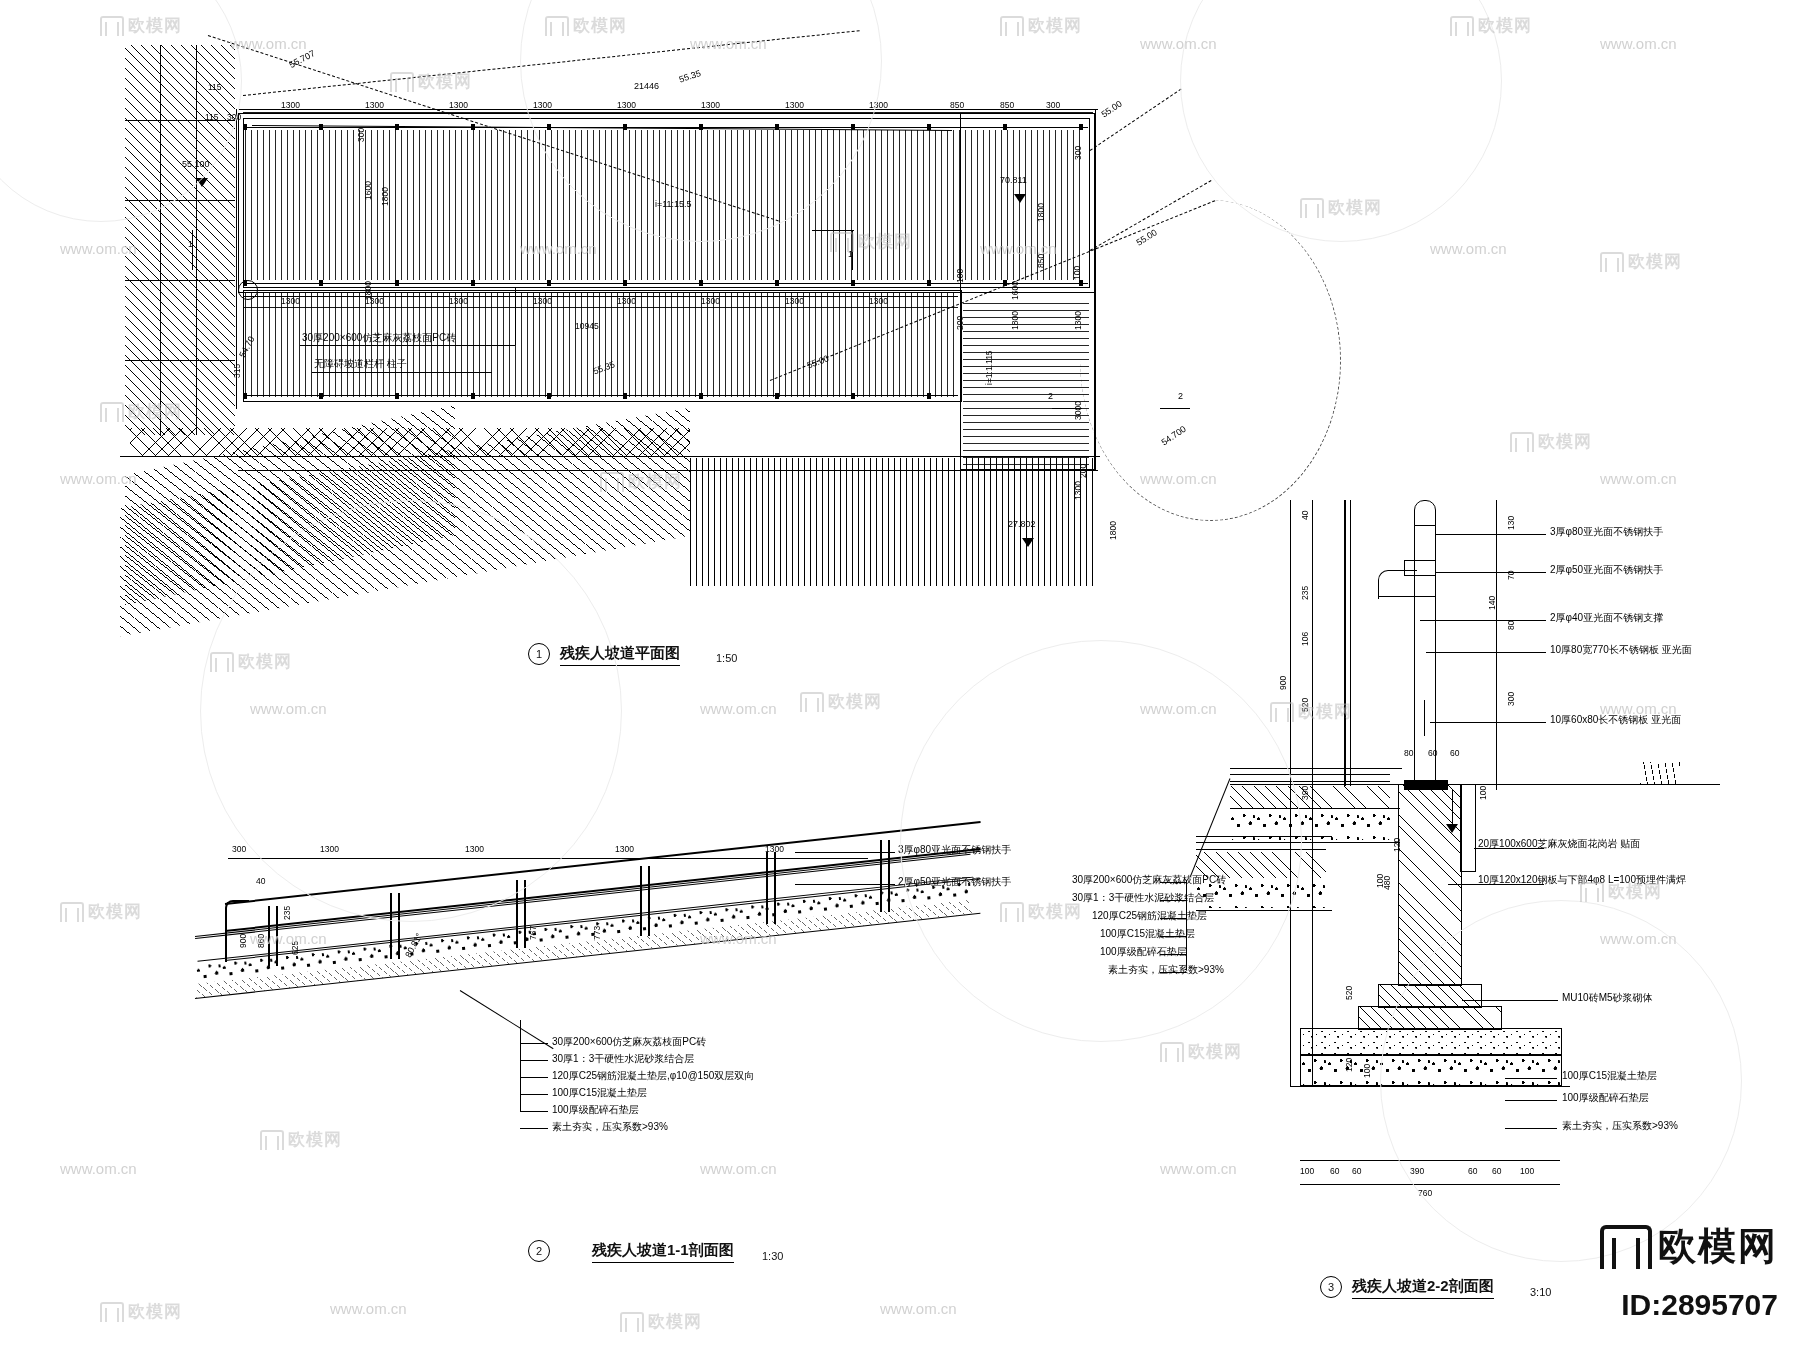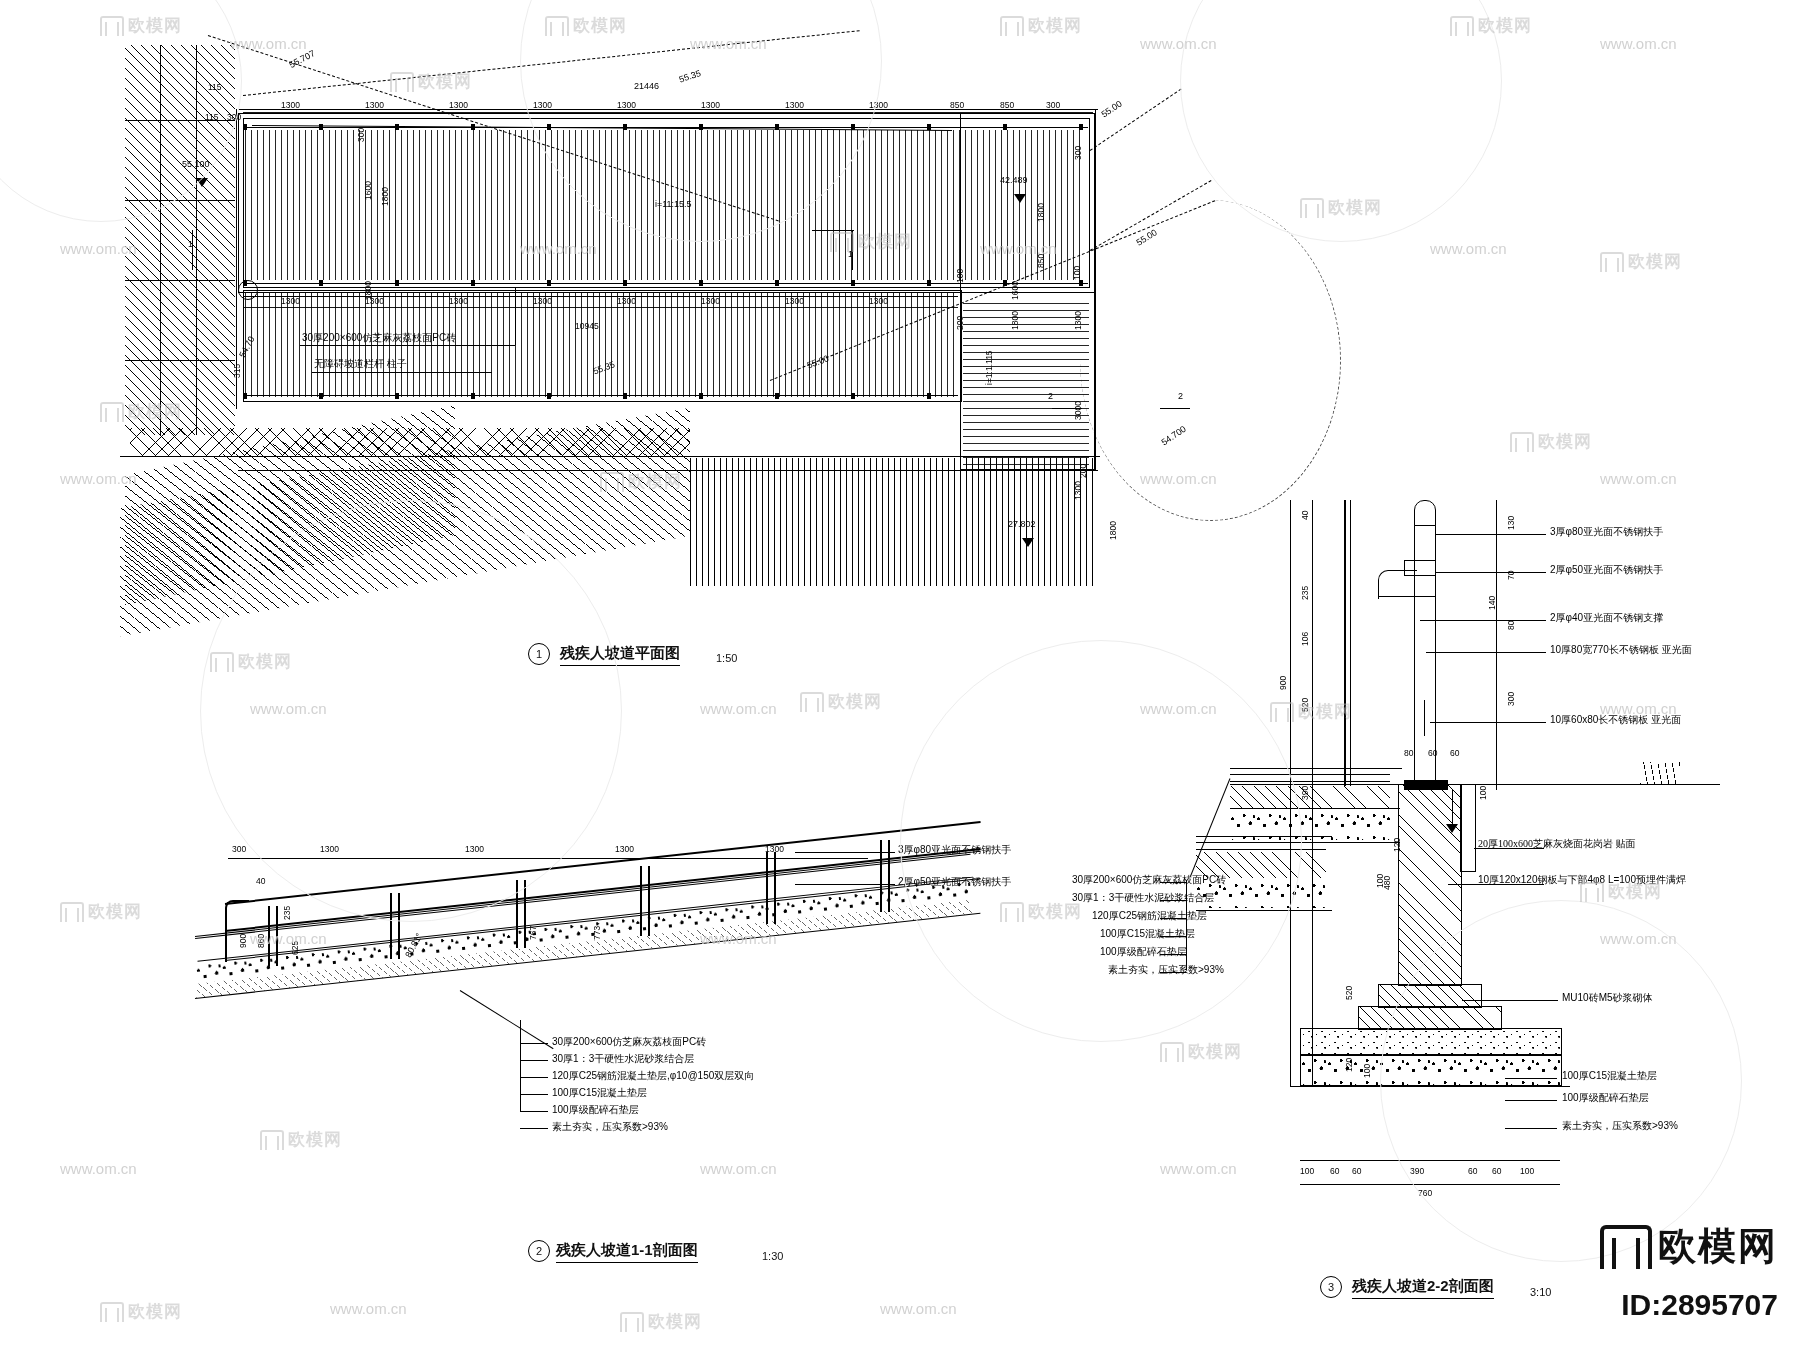--- a/index.html
+++ b/index.html
@@ -143,21 +143,21 @@
     <div style="position:absolute;left:1090px;top:150px;width:110px;height:0;border-top:1px dashed #000;transform-origin:left center;transform:rotate(-34deg);"></div>
     <div style="position:absolute;left:1090px;top:250px;width:140px;height:0;border-top:1px dashed #000;transform-origin:left center;transform:rotate(-30deg);"></div>
     <div style="position:absolute;left:770px;top:380px;width:480px;height:0;border-top:1px dashed #000;transform-origin:left center;transform:rotate(-22deg);"></div>
     <div style="position:absolute;left:1080px;top:200px;width:260px;height:320px;border:1px dashed #000;border-radius:50%;border-top:none;border-left:none;opacity:.7;"></div>
 
     <div class="ln" style="left:252px;top:125px;width:700px;height:1px;transform-origin:left center;transform:rotate(0.4deg);"></div>
 
     <div class="tri" style="left:196px;top:178px;"></div>
     <div class="lbl" style="left:182px;top:160px;">55.100</div>
     <div class="tri" style="left:1014px;top:194px;"></div>
-    <div class="lbl" style="left:1000px;top:176px;">42.489</div>
+    <div class="lbl" style="left:1000px;top:176px;">70.811</div>
     <div class="tri" style="left:1022px;top:538px;"></div>
     <div class="lbl" style="left:1008px;top:520px;">27.802</div>
 
     <div class="lbl" style="left:655px;top:200px;">i=11:15.5</div>
     <div class="vdim" style="left:984px;top:385px;">i=1:1.115</div>
 
     <div class="lbl rot" style="left:288px;top:62px;transform:rotate(-28deg);">55.707</div>
     <div class="lbl rot" style="left:678px;top:76px;transform:rotate(-18deg);">55.35</div>
     <div class="lbl rot" style="left:1100px;top:112px;transform:rotate(-34deg);">55.00</div>
     <div class="lbl rot" style="left:1135px;top:240px;transform:rotate(-32deg);">55.00</div>
@@ -296,21 +296,21 @@
     <div class="ln h" style="left:520px;top:1111px;width:28px;"></div>
     <div class="ln h" style="left:520px;top:1128px;width:28px;"></div>
     <div class="lbl-cn" style="left:552px;top:1036px;">30厚200×600仿芝麻灰荔枝面PC砖</div>
     <div class="lbl-cn" style="left:552px;top:1053px;">30厚1：3干硬性水泥砂浆结合层</div>
     <div class="lbl-cn" style="left:552px;top:1070px;">120厚C25钢筋混凝土垫层,φ10@150双层双向</div>
     <div class="lbl-cn" style="left:552px;top:1087px;">100厚C15混凝土垫层</div>
     <div class="lbl-cn" style="left:552px;top:1104px;">100厚级配碎石垫层</div>
     <div class="lbl-cn" style="left:552px;top:1121px;">素土夯实，压实系数&gt;93%</div>
 
     <div class="title-num" style="left:528px;top:1240px;">2</div>
-    <div class="title-main" style="left:556px;top:1241px;">残疾人坡道1-1剖面图</div>
+    <div class="title-main" style="left:592px;top:1241px;">残疾人坡道1-1剖面图</div>
     <div class="title-scale" style="left:762px;top:1250px;">1:30</div>
   </div>
 
   <div>
 
     <div class="ln v" style="left:1344px;top:500px;height:286px;width:2px;"></div>
     <div class="ln v" style="left:1350px;top:500px;height:286px;width:1px;"></div>
 
     <div class="box" style="left:1414px;top:512px;width:20px;height:270px;"></div>
     <div style="position:absolute;left:1414px;top:500px;width:20px;height:24px;border:1.5px solid #000;border-radius:10px 10px 0 0;background:#fff;"></div>
@@ -387,21 +387,21 @@
     <div class="lbl-cn" style="left:1550px;top:526px;">3厚φ80亚光面不锈钢扶手</div>
     <div class="ln h" style="left:1436px;top:572px;width:110px;"></div>
     <div class="lbl-cn" style="left:1550px;top:564px;">2厚φ50亚光面不锈钢扶手</div>
     <div class="ln h" style="left:1420px;top:620px;width:126px;"></div>
     <div class="lbl-cn" style="left:1550px;top:612px;">2厚φ40亚光面不锈钢支撑</div>
     <div class="ln h" style="left:1426px;top:652px;width:120px;"></div>
     <div class="lbl-cn" style="left:1550px;top:644px;">10厚80宽770长不锈钢板  亚光面</div>
     <div class="ln h" style="left:1430px;top:722px;width:116px;"></div>
     <div class="lbl-cn" style="left:1550px;top:714px;">10厚60x80长不锈钢板  亚光面</div>
     <div class="ln h" style="left:1474px;top:848px;width:70px;"></div>
-    <div class="lbl-cn" style="left:1478px;top:838px;font-family:Liberation Serif, serif;">20厚100x600芝麻灰烧面花岗岩  贴面</div>
+    <div class="lbl-cn" style="left:1478px;top:838px;">20厚100x600芝麻灰烧面花岗岩  贴面</div>
     <div class="ln h" style="left:1448px;top:884px;width:96px;"></div>
     <div class="lbl-cn" style="left:1478px;top:874px;">10厚120x120钢板与下部4φ8 L=100预埋件满焊</div>
     <div class="ln h" style="left:1462px;top:1000px;width:96px;"></div>
     <div class="lbl-cn" style="left:1562px;top:992px;">MU10砖M5砂浆砌体</div>
     <div class="ln h" style="left:1505px;top:1078px;width:52px;"></div>
     <div class="lbl-cn" style="left:1562px;top:1070px;">100厚C15混凝土垫层</div>
     <div class="ln h" style="left:1505px;top:1100px;width:52px;"></div>
     <div class="lbl-cn" style="left:1562px;top:1092px;">100厚级配碎石垫层</div>
     <div class="ln h" style="left:1505px;top:1128px;width:52px;"></div>
     <div class="lbl-cn" style="left:1562px;top:1120px;">素土夯实，压实系数&gt;93%</div>

